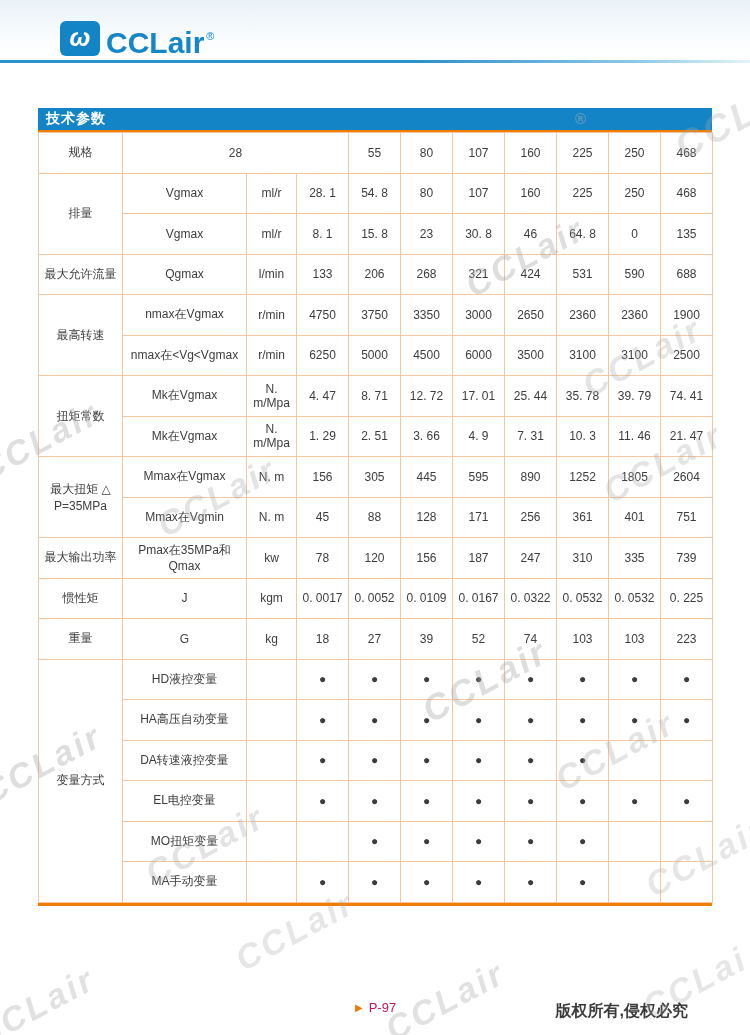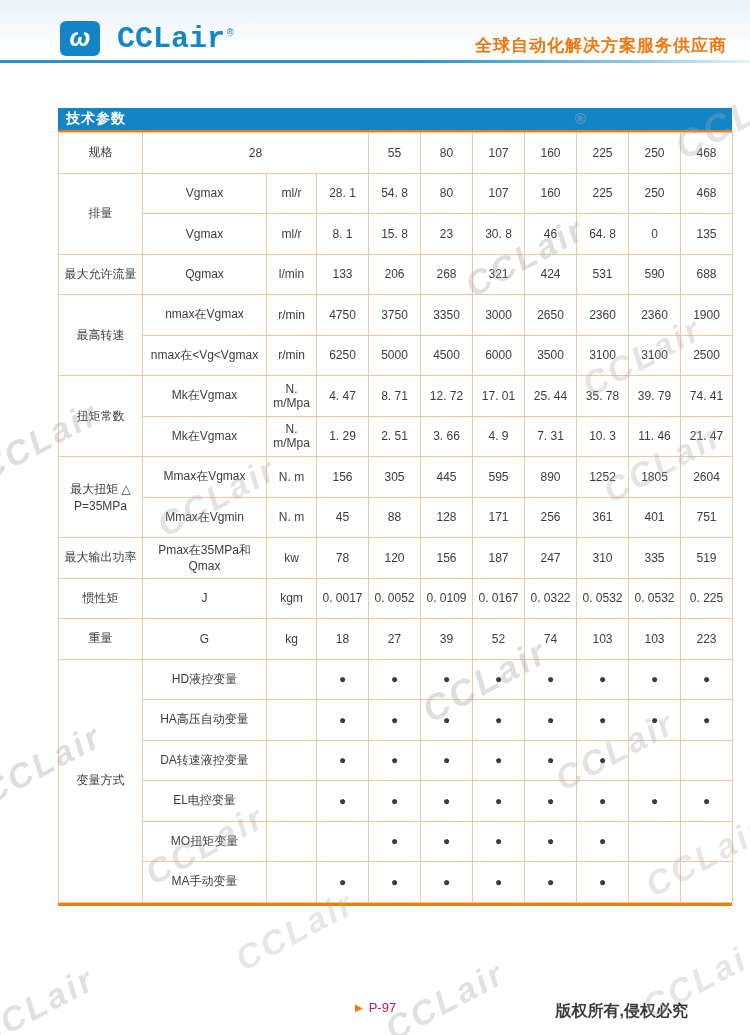--- a/index.html
+++ b/index.html
@@ -8,27 +8,27 @@
     font-family:"Liberation Sans","DejaVu Sans",sans-serif;color:#3c3c3c;
   }
   
   .header{position:absolute;left:0;top:0;width:750px;height:60px;
     background:linear-gradient(180deg,#e9f2f8 0%,#fbfdfe 70%,#ffffff 100%);}
   .logo{position:absolute;left:60px;top:21px;display:flex;align-items:flex-start;}
   .logo-box{width:40px;height:35px;background:#1385c6;border-radius:6px;
     display:flex;align-items:center;justify-content:center;}
   .logo-glyph{color:#ffffff;font-size:25px;font-weight:bold;font-style:italic;line-height:1;
     transform:translateY(-1px);}
-  .logo-word{margin-left:17px;font-size:30px;font-weight:bold;color:#1586c8;line-height:36px;letter-spacing:0px;font-family:Liberation Mono, monospace;}
+  .logo-word{margin-left:6px;font-size:30px;font-weight:bold;color:#1586c8;line-height:43px;letter-spacing:0px;}
   .logo-reg{font-size:11px;color:#1586c8;vertical-align:top;position:relative;top:-6px;left:2px;font-weight:normal;}
   .slogan{position:absolute;right:23px;top:34px;font-size:17px;font-weight:bold;color:#f0770b;letter-spacing:1px;}
   .header-rule{position:absolute;left:0;top:60px;width:750px;height:3px;
     background:linear-gradient(90deg,#2a90ca 0%,#2a90ca 55%,#8ec9e6 85%,#e3f3fa 100%);}
   
-  .table-wrap{position:absolute;left:38px;top:108px;width:674px;border-bottom:3px solid #f07c00;margin-left:20px;}
+  .table-wrap{position:absolute;left:38px;top:108px;width:674px;border-bottom:3px solid #f07c00;}
   .table-title-bar{height:22px;background:#1385c6;border-bottom:2px solid #f07c00;
     display:flex;align-items:center;}
   .table-title{color:#ffffff;font-size:14px;font-weight:bold;padding-left:8px;letter-spacing:1px;}
   table.spec{border-collapse:collapse;table-layout:fixed;width:674px;}
   table.spec td{border:1px solid #f3c6a0;text-align:center;vertical-align:middle;
     font-size:12px;color:#3c3c3c;padding:0 1px;overflow:hidden;}
   table.spec tr{height:40.5px;}
   .group-cell{font-size:12px;}
   .group-line2{margin-top:1px;}
   .param-cell{font-size:12px;}
@@ -52,21 +52,20 @@
 
 <div class="page">
 
   <div class="header">
     <div class="logo">
       <div class="logo-box">
         <span class="logo-glyph">ω</span>
       </div>
       <div class="logo-word"><span>CCLair</span><span class="logo-reg">®</span></div>
     </div>
-    <div class="slogan">全球自动化解决方案服务供应商</div>
   </div>
   <div class="header-rule"></div>
 
   <div class="table-wrap">
     <div class="table-title-bar">
       <span class="table-title">技术参数</span>
     </div>
     <table class="spec">
       <colgroup>
         <col style="width:84px">
@@ -213,21 +212,21 @@
             <td class="group-cell" rowspan="1">最大输出功率</td>
             <td class="param-cell">Pmax在35MPa和Qmax</td>
             <td class="unit-cell">kw</td>
             <td class="value-cell">78</td>
             <td class="value-cell">120</td>
             <td class="value-cell">156</td>
             <td class="value-cell">187</td>
             <td class="value-cell">247</td>
             <td class="value-cell">310</td>
             <td class="value-cell">335</td>
-            <td class="value-cell">519</td>
+            <td class="value-cell">739</td>
           </tr>
           <tr>
             <td class="group-cell" rowspan="1">惯性矩</td>
             <td class="param-cell">J</td>
             <td class="unit-cell">kgm</td>
             <td class="value-cell">0. 0017</td>
             <td class="value-cell">0. 0052</td>
             <td class="value-cell">0. 0109</td>
             <td class="value-cell">0. 0167</td>
             <td class="value-cell">0. 0322</td>

